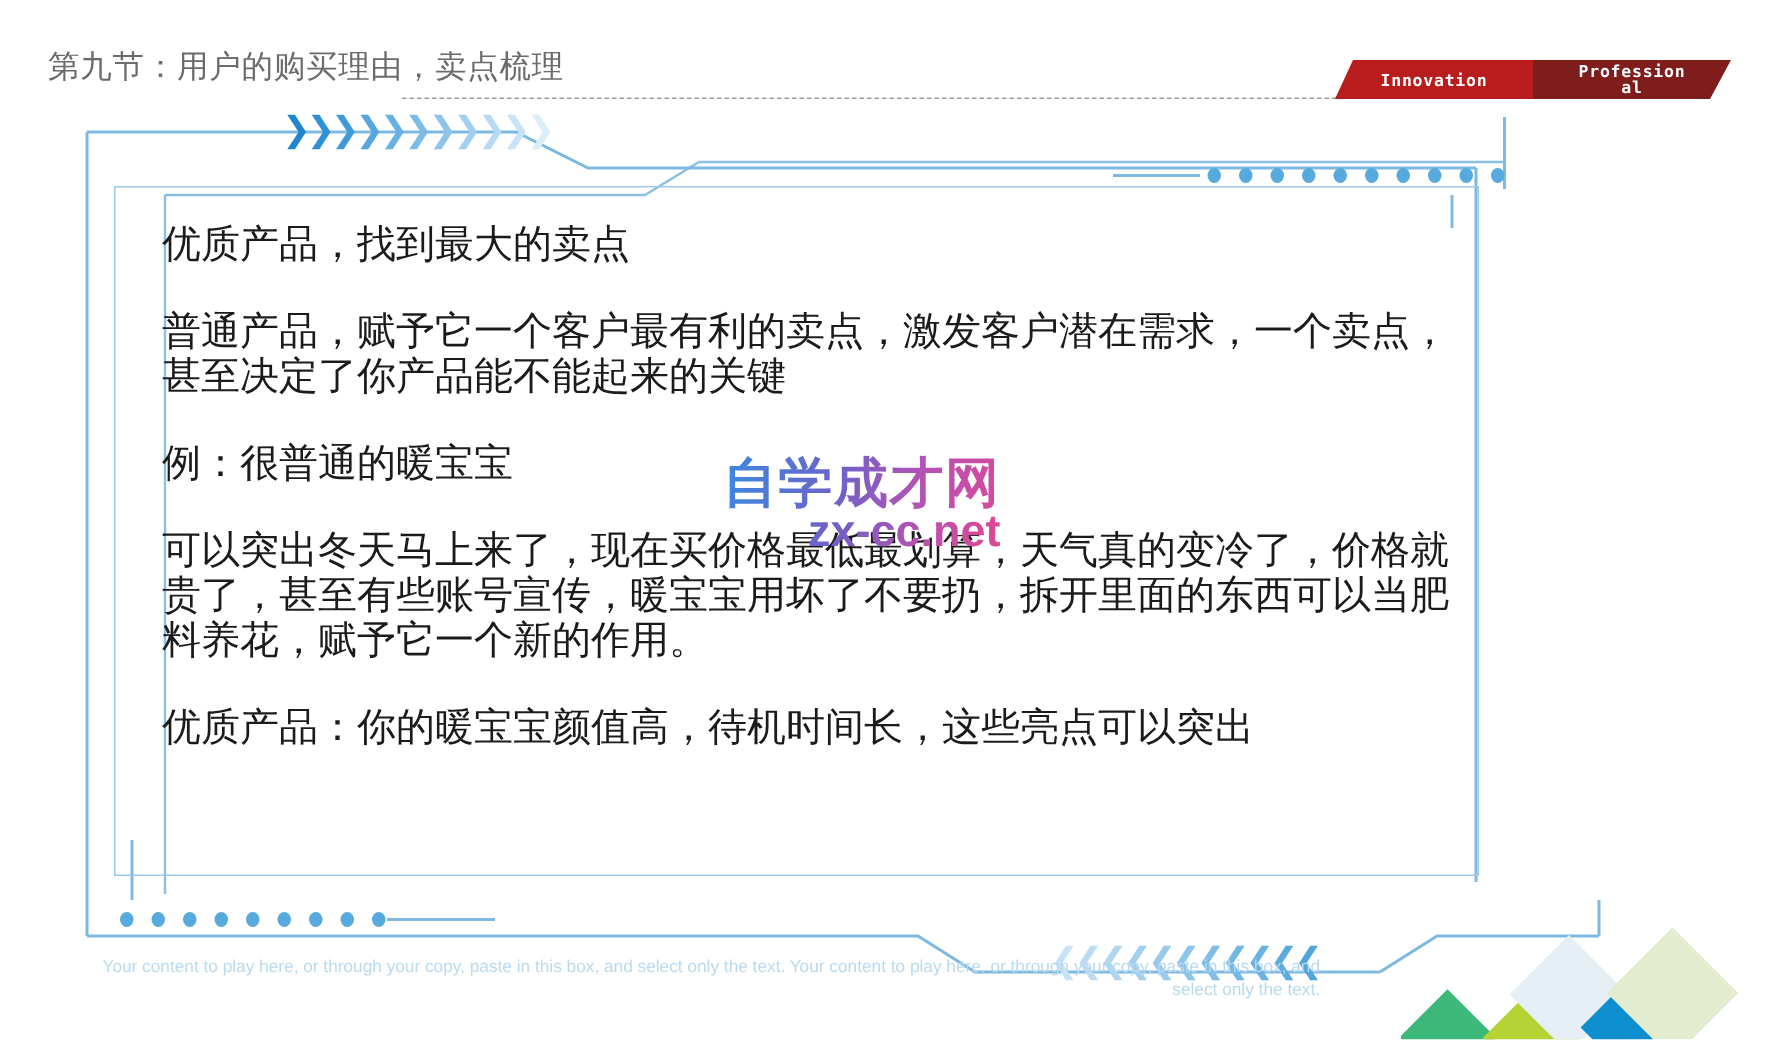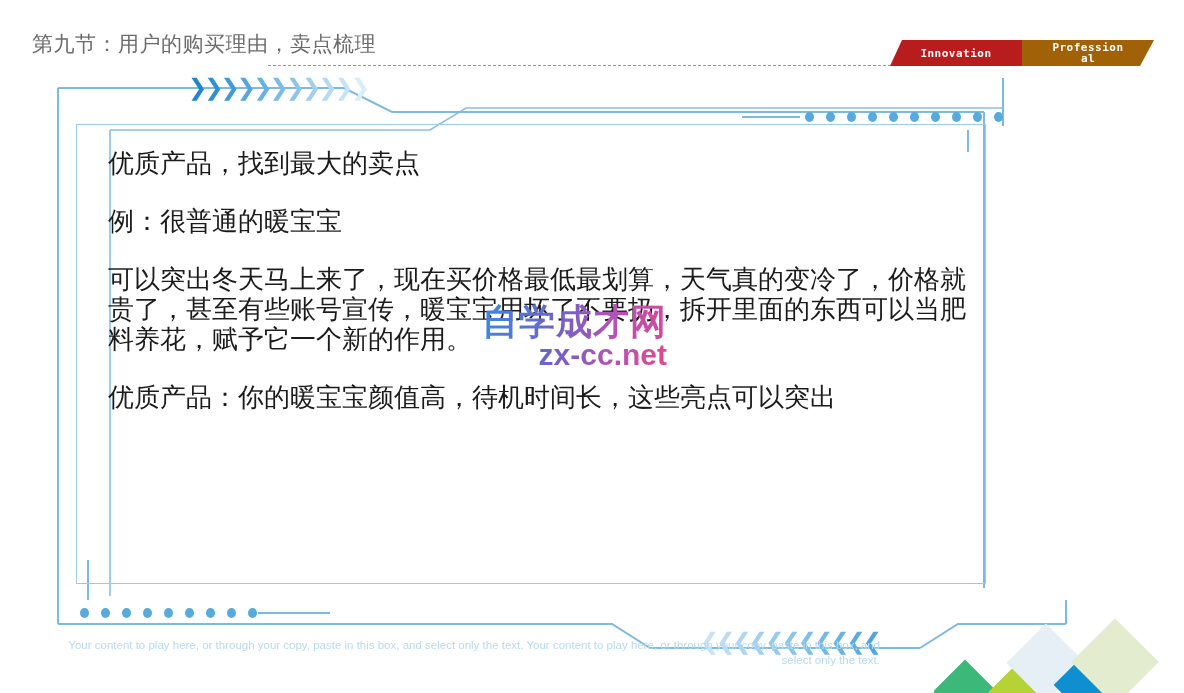--- a/index.html
+++ b/index.html
@@ -59,21 +59,21 @@
     text-align: center;
     padding: 0 10px;
   }
   .ribbon-innovation {
     width: 112px;
     background: #b91c1c;
     clip-path: polygon(12px 0, 100% 0, 100% 100%, 0 100%);
   }
   .ribbon-professional {
     width: 112px;
-    background: #a16207;
+    background: #7f1d1d;
     clip-path: polygon(0 0, 100% 0, calc(100% - 14px) 100%, 0 100%);
   }
   .ribbon-professional .rtext {
     width: 72px;
     word-break: break-all;
   }
 
   
   .frame {
     position: absolute;
@@ -283,20 +283,21 @@
   <span class="dot"></span>
   <span class="dot"></span>
   <span class="dot"></span>
   <span class="dot"></span>
 </div>
 
 <div class="content-card"></div>
 
 <div class="content-body">
   <p class="para">优质产品，找到最大的卖点</p>
+  <p class="para">普通产品，赋予它一个客户最有利的卖点，激发客户潜在需求，一个卖点，甚至决定了你产品能不能起来的关键</p>
   <p class="para">例：很普通的暖宝宝</p>
   <p class="para">可以突出冬天马上来了，现在买价格最低最划算，天气真的变冷了，价格就贵了，甚至有些账号宣传，暖宝宝用坏了不要扔，拆开里面的东西可以当肥料养花，赋予它一个新的作用。</p>
   <p class="para">优质产品：你的暖宝宝颜值高，待机时间长，这些亮点可以突出</p>
 </div>
 
 <div class="watermark">
   <div class="wm-cn">自学成才网</div>
   <div class="wm-en">zx-cc.net</div>
 </div>
 

